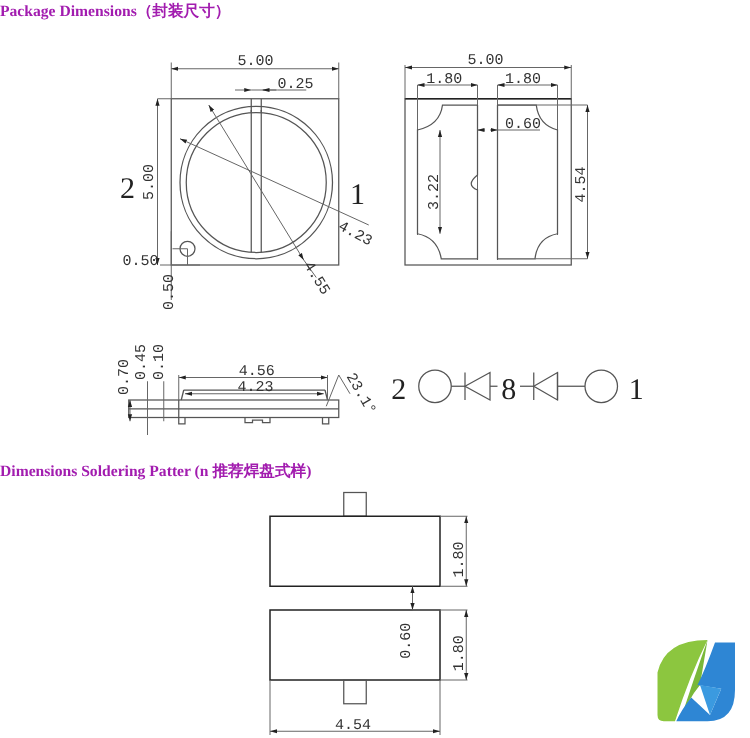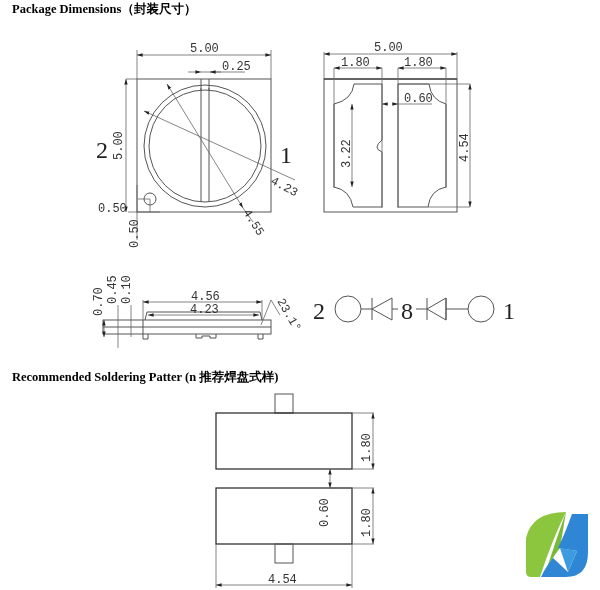--- a/index.html
+++ b/index.html
@@ -1,31 +1,31 @@
 <!DOCTYPE html>
 <html><head>
 <meta charset="utf-8">
 <style>
   html, body { margin: 0; padding: 0; background: #ffffff; }
   body { width: 600px; height: 590px; position: relative; overflow: hidden; font-family: "Liberation Serif", serif; }
-  .heading { position: absolute; left: 12px; font-family: "Liberation Serif", serif; font-weight: bold; font-size: 12.5px; color: #000000; white-space: nowrap; }
+  .heading { position: absolute; left: 0; font-family: "Liberation Serif", serif; font-weight: bold; font-size: 12.5px; color: #a21caf; white-space: nowrap; }
   #h1 { top: 1px; }
   #h2 { top: 369px; }
   svg { position: absolute; left: 0; top: 0; }
   .dim { font-family: "Liberation Mono", monospace; font-size: 12px; fill: #333; }
   .big { font-family: "Liberation Serif", serif; font-size: 24px; fill: #222; }
   .ln { stroke: #555; stroke-width: 1; fill: none; }
   .thin { stroke: #666; stroke-width: 0.8; fill: none; }
   .dark { stroke: #222; stroke-width: 1.2; fill: none; }
 </style>
 </head>
 <body>
 
 <div id="h1" class="heading">Package Dimensions（封装尺寸）</div>
-<div id="h2" class="heading">Recommended Soldering Patter (n 推荐焊盘式样)</div>
+<div id="h2" class="heading">Dimensions Soldering Patter (n 推荐焊盘式样)</div>
 
 <svg width="600" height="590" viewBox="0 0 600 590" xmlns="http://www.w3.org/2000/svg">
   <defs>
     <marker id="arr" viewBox="0 0 10 10" refX="10" refY="5" markerWidth="7" markerHeight="7" orient="auto-start-reverse">
       <path d="M0,2 L10,5 L0,8 z" fill="#222"></path>
     </marker>
   </defs>
 
   <g>
 

